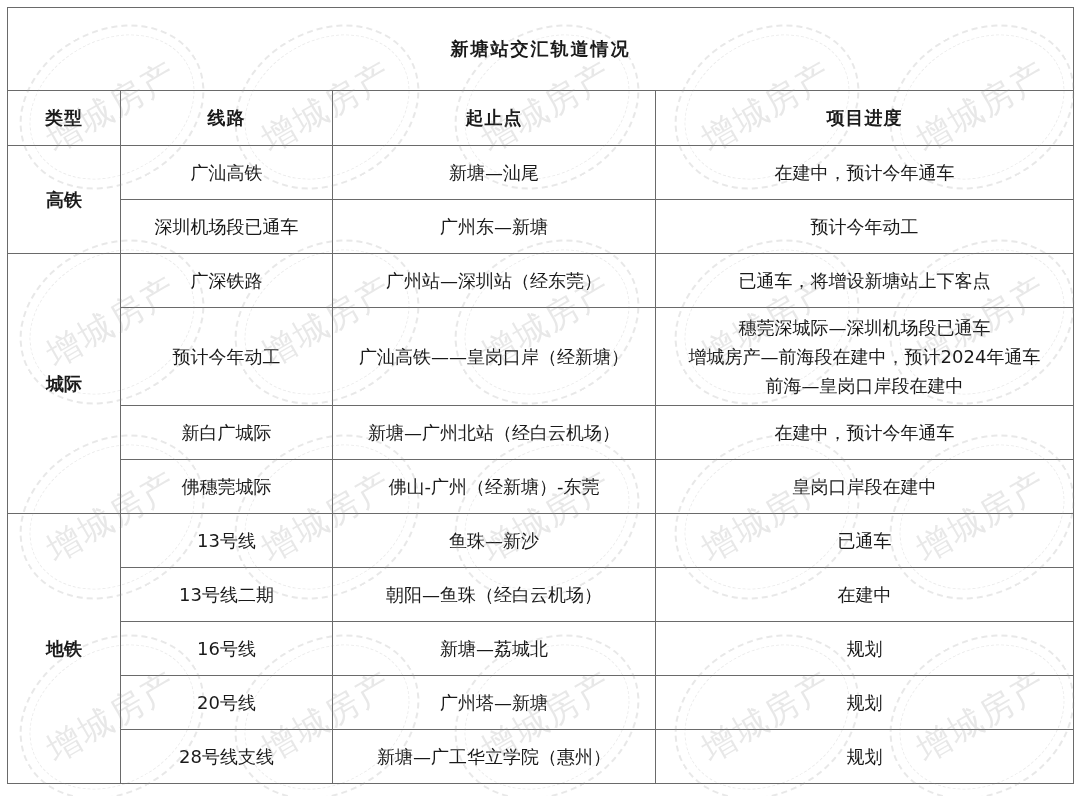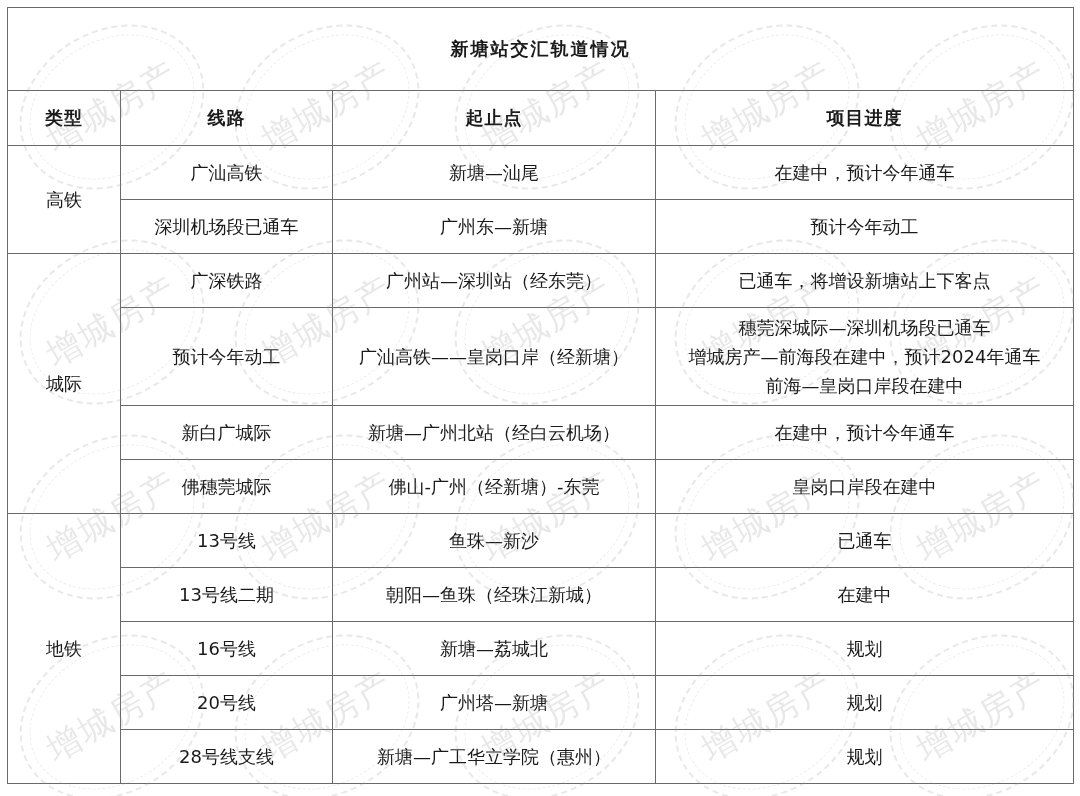--- a/index.html
+++ b/index.html
@@ -50,21 +50,21 @@
     .head-row th {
       height: 54px;
       background: #f8c196;
       font-size: 18px;
       font-weight: bold;
       letter-spacing: 1px;
       border-color: #5a3a22;
       border-bottom: 1.5px solid #3a220f;
     }
     .cat {
-      font-weight: normal;
+      font-weight: bold;
     }
     tr.r td { height: 53px; text-align: center; }
     tr.r.tall td { height: 97px; line-height: 29px; }
     col.c1 { width: 113px; }
     col.c2 { width: 212px; }
     col.c3 { width: 323px; }
     col.c4 { width: 418px; }
     .watermarks {
       position: absolute;
       left: 0; top: 0;
@@ -162,21 +162,21 @@
       </tr>
 
       <tr class="r">
         <td rowspan="5" class="cat">地铁</td>
         <td>13号线</td>
         <td>鱼珠—新沙</td>
         <td>已通车</td>
       </tr>
       <tr class="r">
         <td>13号线二期</td>
-        <td>朝阳—鱼珠（经珠江新城）</td>
+        <td>朝阳—鱼珠（经白云机场）</td>
         <td>在建中</td>
       </tr>
       <tr class="r">
         <td>16号线</td>
         <td>新塘—荔城北</td>
         <td>规划</td>
       </tr>
       <tr class="r">
         <td>20号线</td>
         <td>广州塔—新塘</td>

